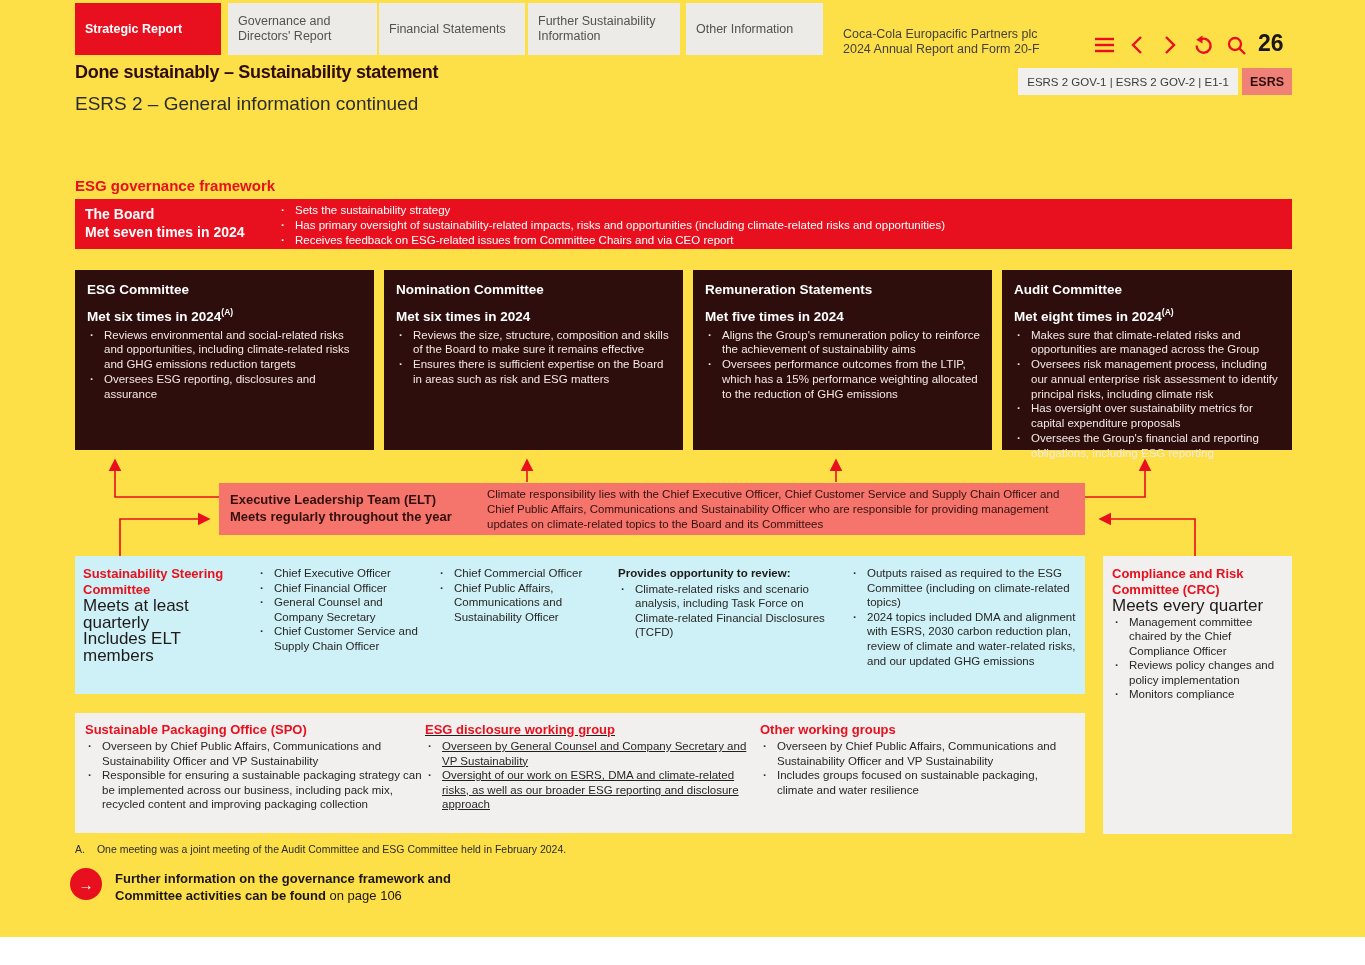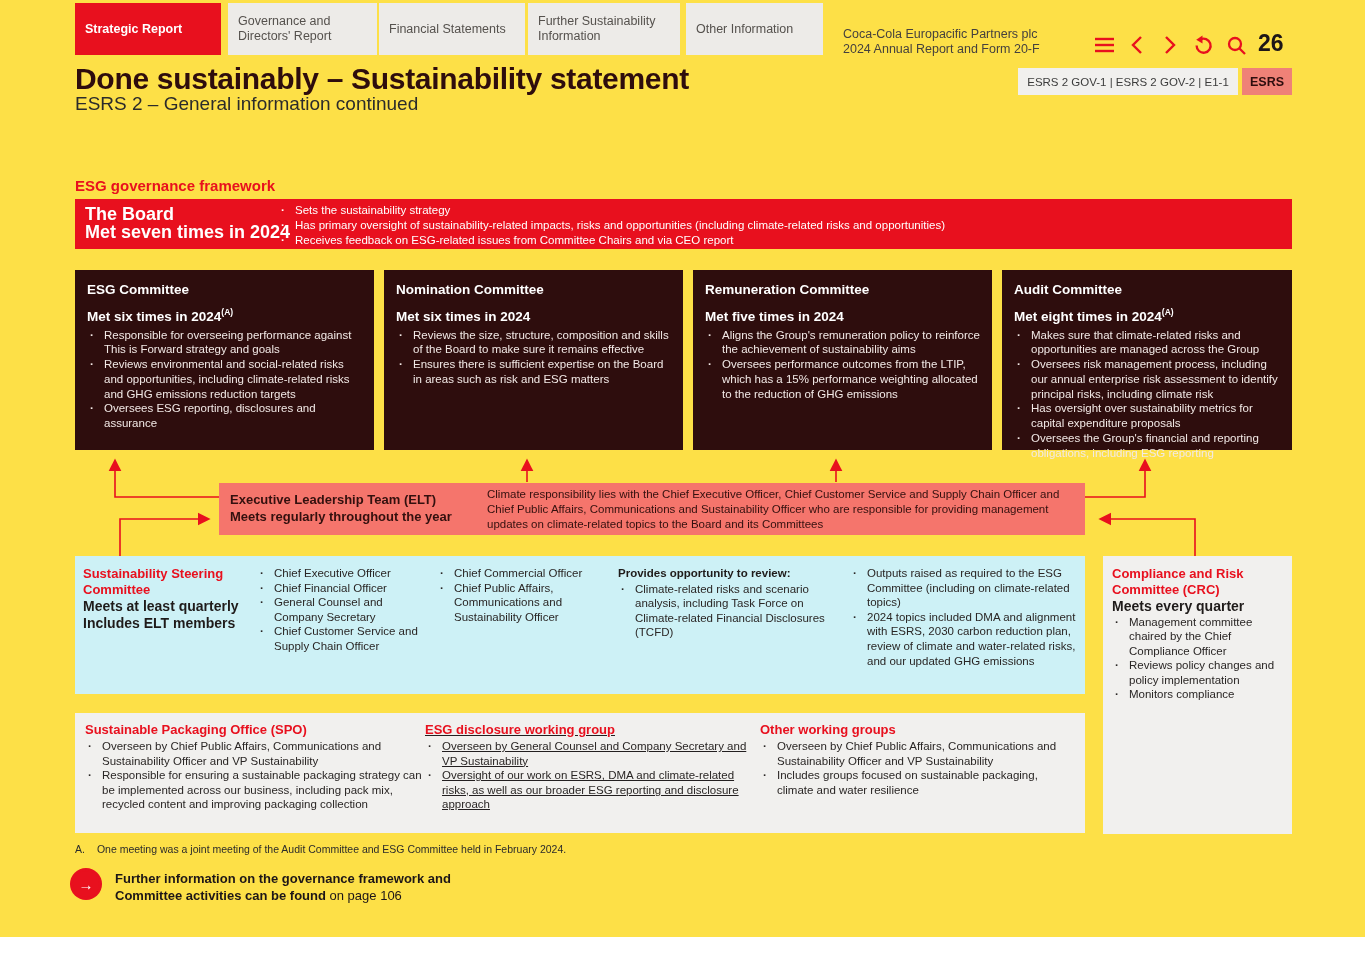--- a/index.html
+++ b/index.html
@@ -15,32 +15,32 @@
        font-size:12.5px;line-height:15px;display:flex;flex-direction:column;justify-content:center;
        padding:0 10px;box-sizing:border-box;cursor:pointer;}
   .tab.active{background:var(--red);color:#fff;font-weight:bold;}
   .brand{position:absolute;left:843px;top:27px;font-size:12.5px;line-height:15px;color:#45413e;}
   .navicons{position:absolute;left:1094px;top:35px;display:flex;gap:13px;align-items:center;}
   .navicons .ic{width:20px;height:20px;display:flex;align-items:center;justify-content:center;cursor:pointer;}
   .navicons svg{display:block;}
   .pagenum{position:absolute;left:1258px;top:30px;font-size:23px;font-weight:bold;color:#1d1617;}
 
   
-  .title{position:absolute;left:75px;top:62px;font-size:30px;font-weight:bold;color:var(--maroon);letter-spacing:-.3px;}
+  .title{position:absolute;left:75px;top:62px;font-size:18px;font-weight:bold;color:var(--maroon);letter-spacing:-.3px;}
   .subtitle{position:absolute;left:75px;top:93px;font-size:19px;color:#2b2b2b;}
   .tags{position:absolute;left:1018px;top:68px;width:220px;height:27px;background:var(--panel);
         display:flex;align-items:center;justify-content:center;font-size:11.5px;color:#3c3c3c;}
   .badge{position:absolute;left:1242px;top:68px;width:50px;height:27px;background:var(--badge);
          display:flex;align-items:center;justify-content:center;font-size:12.5px;font-weight:bold;color:var(--maroon);}
 
   .esg-h{position:absolute;left:75px;top:177px;font-size:15px;font-weight:bold;color:var(--red);}
 
   
   .board{position:absolute;left:75px;top:199px;width:1217px;height:50px;background:var(--red);color:#fff;box-sizing:border-box;}
-  .board-title{position:absolute;left:10px;top:6px;font-size:18px;line-height:18px;font-weight:bold;}
+  .board-title{position:absolute;left:10px;top:6px;font-size:14px;line-height:18px;font-weight:bold;}
   .board-bullets{position:absolute;left:203px;top:4px;width:980px;}
 
   
   ul.bl{list-style:none;margin:0;padding:0;}
   ul.bl li{position:relative;padding-left:17px;font-size:11.5px;line-height:14.8px;}
   ul.bl li::before{content:"·";position:absolute;left:3px;font-weight:bold;}
 
   
   .com{position:absolute;top:270px;height:180px;background:var(--maroon);color:#f2e9e6;box-sizing:border-box;padding:11px 12px;}
   .com-title{font-size:13.5px;font-weight:bold;color:#fff;line-height:17px;}
@@ -53,21 +53,21 @@
 
   
   .elt{position:absolute;left:219px;top:483px;width:866px;height:52px;background:var(--salmon);color:#33100e;box-sizing:border-box;}
   .elt-title{position:absolute;left:11px;top:8px;font-size:13px;line-height:17px;font-weight:bold;}
   .elt-desc{position:absolute;left:268px;top:4px;width:600px;font-size:11.5px;line-height:15px;}
 
   
   .steer{position:absolute;left:75px;top:556px;width:1010px;height:138px;background:var(--blue);}
   .steer .col{position:absolute;top:10px;}
   .red-b{font-size:13px;line-height:16px;font-weight:bold;color:var(--red);}
-  .blk-b{font-size:14px;line-height:16.5px;font-weight:bold;color:#1f1b1a;}
+  .blk-b{font-size:17px;line-height:16.5px;font-weight:normal;color:#1f1b1a;}
   .rev-h{font-size:11.5px;line-height:14.6px;font-weight:bold;color:#1f1b1a;margin-bottom:1px;}
   .steer ul.bl li, .crc ul.bl li, .wg ul.bl li{line-height:14.6px;color:#2a2625;}
 
   
   .crc{position:absolute;left:1103px;top:556px;width:189px;height:278px;background:var(--panel);box-sizing:border-box;padding:10px 9px;}
 
   
   .wg{position:absolute;left:75px;top:713px;width:1010px;height:120px;background:var(--panel);}
   .wg .col{position:absolute;top:9px;}
   .wg-title{font-size:13px;font-weight:bold;color:var(--red);line-height:16px;margin-bottom:1px;}
@@ -161,36 +161,35 @@
         <li>Has primary oversight of sustainability-related impacts, risks and opportunities (including climate-related risks and opportunities)</li>
         <li>Receives feedback on ESG-related issues from Committee Chairs and via CEO report</li>
       </ul>
   </div>
 
   <div class="com" style="left:75px;width:299px;">
     <div class="com-title">ESG Committee</div>
     <div class="com-meet"><span>Met six times in 2024</span><sup>(A)</sup></div>
     <ul class="bl">
 
-    <li>Responsible for overseeing performance against This is Forward strategy and goals</li>
         <li>Reviews environmental and social-related risks and opportunities, including climate-related risks and GHG emissions reduction targets</li>
         <li>Oversees ESG reporting, disclosures and assurance</li>
       </ul>
   </div>
   <div class="com" style="left:384px;width:299px;">
     <div class="com-title">Nomination Committee</div>
     <div class="com-meet"><span>Met six times in 2024</span><sup></sup></div>
     <ul class="bl">
 
     <li>Reviews the size, structure, composition and skills of the Board to make sure it remains effective</li>
         <li>Ensures there is sufficient expertise on the Board in areas such as risk and ESG matters</li>
       </ul>
   </div>
   <div class="com" style="left:693px;width:299px;">
-    <div class="com-title">Remuneration Committee</div>
+    <div class="com-title">Remuneration Statements</div>
     <div class="com-meet"><span>Met five times in 2024</span><sup></sup></div>
     <ul class="bl">
 
     <li>Aligns the Group's remuneration policy to reinforce the achievement of sustainability aims</li>
         <li>Oversees performance outcomes from the LTIP, which has a 15% performance weighting allocated to the reduction of GHG emissions</li>
       </ul>
   </div>
   <div class="com" style="left:1002px;width:290px;">
     <div class="com-title">Audit Committee</div>
     <div class="com-meet"><span>Met eight times in 2024</span><sup>(A)</sup></div>

